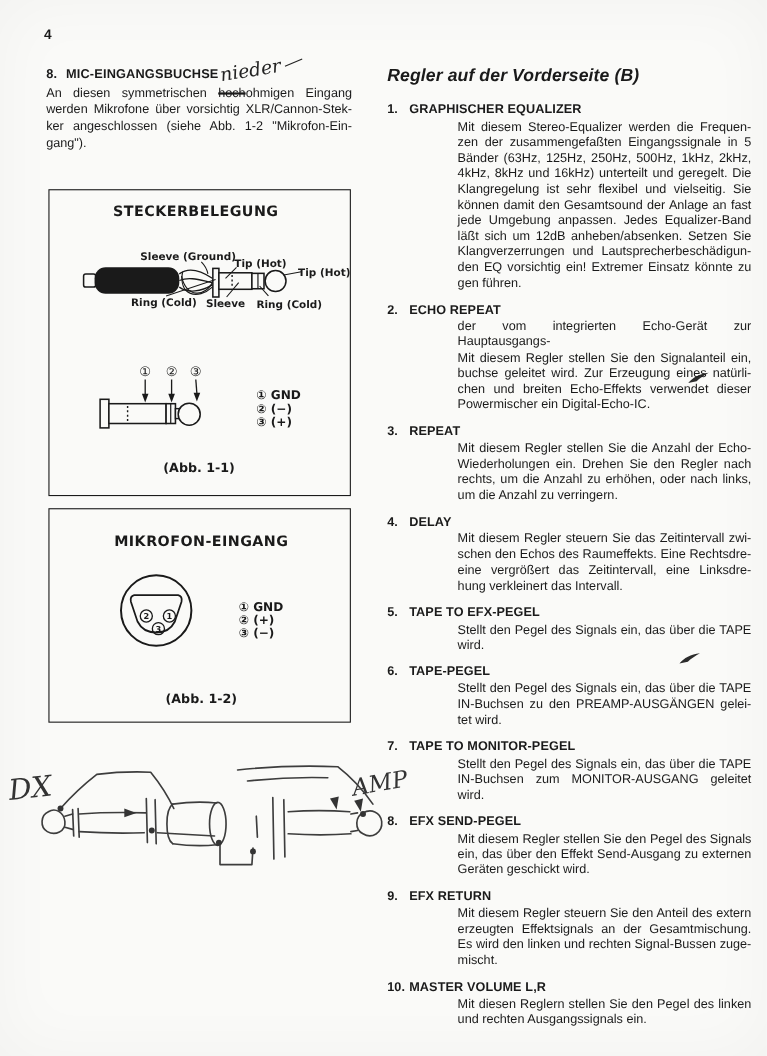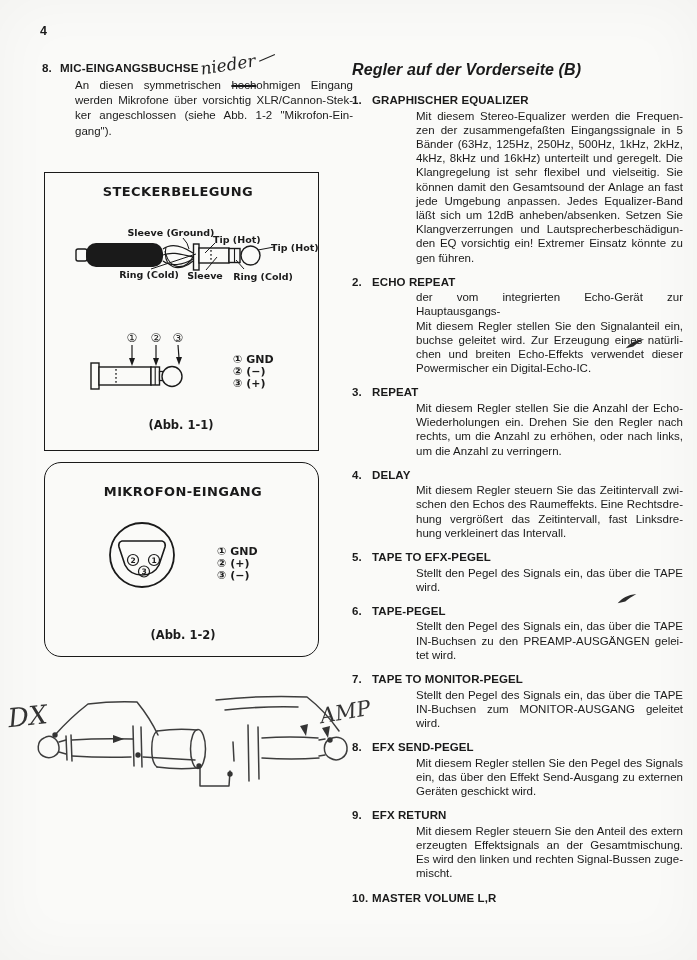--- a/index.html
+++ b/index.html
@@ -17,27 +17,27 @@
   .mic-head .num{width:18px;}
   .hand-note{
     position:absolute;left:158px;top:-8px;
     font-family:"DejaVu Serif",serif;font-style:italic;
     font-size:17px;color:#222;transform:rotate(-9deg);white-space:nowrap;
   }
   .hand-note::after{
     content:"";display:inline-block;width:17px;margin-left:3px;
     border-top:1.6px solid #222;transform:rotate(-14deg);vertical-align:6px;
   }
-  .mic-para{margin:4px 0 0 33px;width:278px;}
+  .mic-para{margin:4px 0 0 0;width:278px;}
   .body-line{font-size:11.5px;line-height:15.2px;text-align:justify;text-align-last:justify;}
   .struck{text-decoration:line-through;text-decoration-thickness:1.6px;}
   
   .fig-box{border:1.8px solid #1a1a1a;background:transparent;}
   .box1{left:44px;top:172px;width:273px;height:277px;}
-  .box2{left:44px;top:462px;width:273px;height:193px;border-radius:17px;}
+  .box2{left:44px;top:462px;width:273px;height:193px;}
   .fig-box svg{display:block;width:100%;height:100%;}
   svg text{fill:#1a1a1a;font-family:"DejaVu Sans","Liberation Sans",sans-serif;}
   .fig-title{font-size:13px;font-weight:700;letter-spacing:.4px;}
   .fig-label{font-size:9.5px;font-weight:700;}
   .fig-legend{font-size:11px;font-weight:700;}
   .fig-caption{font-size:11.5px;font-weight:700;}
   .circ-num{font-size:12px;}
   .pin-num{font-size:7.5px;font-weight:600;}
   .ink{stroke:#1a1a1a;fill:none;}
   .inkfill{fill:#1a1a1a;stroke:none;}
@@ -254,21 +254,21 @@
             <div class="body-line" style="text-align-last: left;">um die Anzahl zu verringern.</div>
           </div>
         </div>
 
         <div class="section">
           <span class="sec-num">4.</span>
           <span class="sec-title">DELAY</span>
           <div class="sec-body">
             <div class="body-line">Mit diesem Regler steuern Sie das Zeitintervall zwi-</div>
             <div class="body-line">schen den Echos des Raumeffekts. Eine Rechtsdre-</div>
-            <div class="body-line">hung vergrößert das Zeitintervall, fast Linksdre-</div>
+            <div class="body-line">eine vergrößert das Zeitintervall, eine Linksdre-</div>
             <div class="body-line" style="text-align-last: left;">hung verkleinert das Intervall.</div>
           </div>
         </div>
 
         <div class="section">
           <span class="sec-num">5.</span>
           <span class="sec-title">TAPE TO EFX-PEGEL</span>
           <div class="sec-body">
             <div class="body-line">Stellt den Pegel des Signals ein, das über die TAPE</div>
             <div class="body-line" style="text-align-last: left;">wird.</div>
@@ -312,17 +312,21 @@
             <div class="body-line">Mit diesem Regler steuern Sie den Anteil des extern</div>
             <div class="body-line">erzeugten Effektsignals an der Gesamtmischung.</div>
             <div class="body-line">Es wird den linken und rechten Signal-Bussen zuge-</div>
             <div class="body-line" style="text-align-last: left;">mischt.</div>
           </div>
         </div>
 
         <div class="section">
           <span class="sec-num">10.</span>
           <span class="sec-title">MASTER VOLUME L,R</span>
+          <div class="sec-body">
+            <div class="body-line">Mit diesen Reglern stellen Sie den Pegel des linken</div>
+            <div class="body-line" style="text-align-last: left;">und rechten Ausgangssignals ein.</div>
+          </div>
         </div>
       </div>
   </div>
 
 </div>
 
 </body></html>

